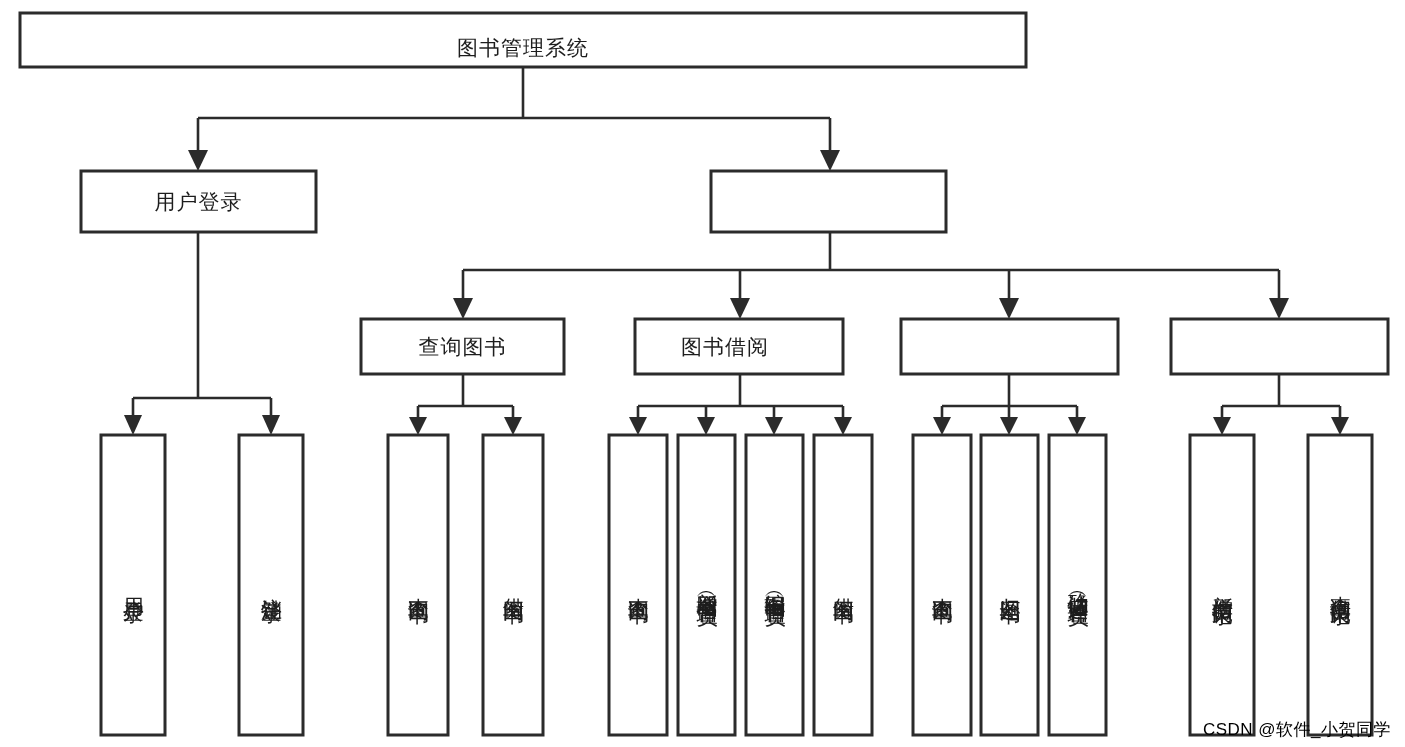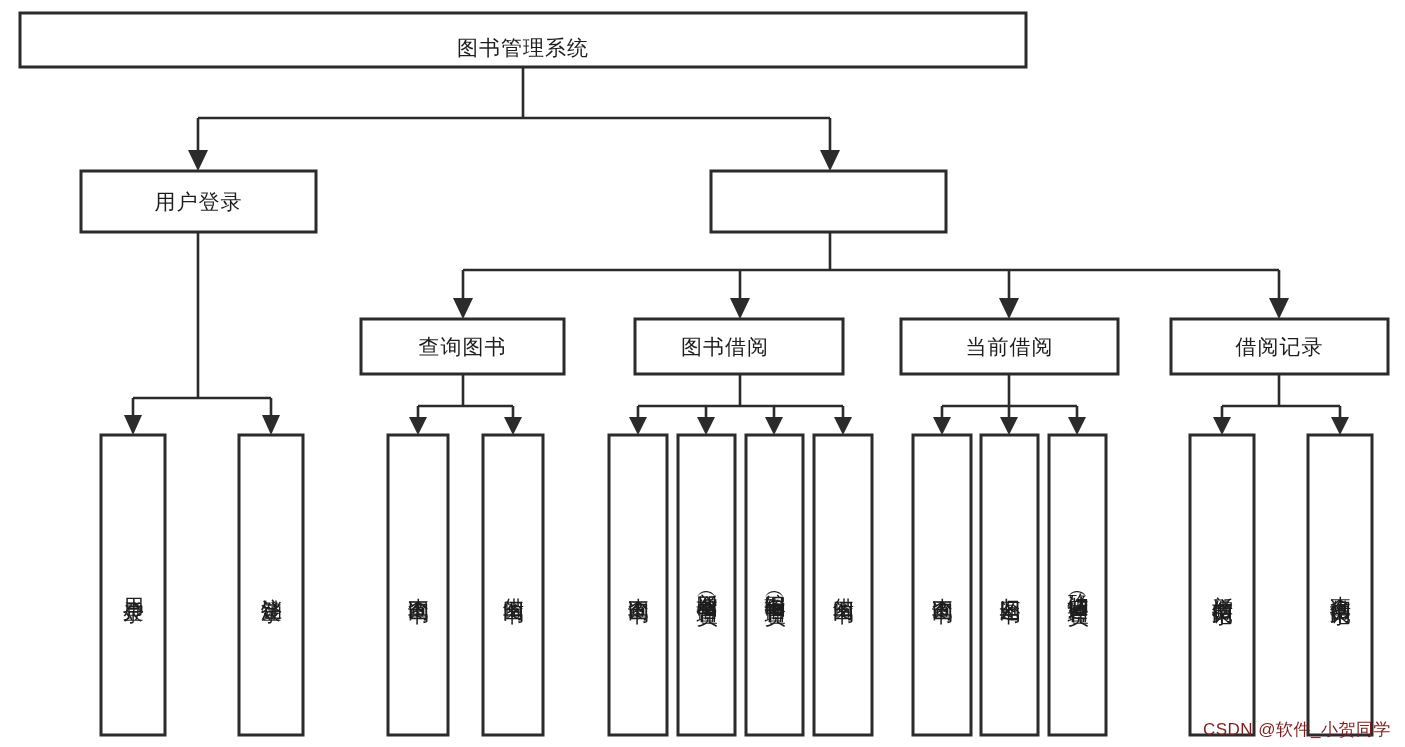--- a/index.html
+++ b/index.html
@@ -68,21 +68,21 @@
     writing-mode: vertical-rl;
     text-orientation: upright;
     letter-spacing: 2px;
     pointer-events: none;
     text-align: center;
   }
   .watermark {
     position: absolute;
     right: 14px;
     bottom: 6px;
-    color: #7f1d1d;
+    color: #000000;
     font-size: 17px;
     letter-spacing: 0.5px;
     font-family: "Liberation Sans", "DejaVu Sans", sans-serif;
     white-space: nowrap;
   }
 </style>
 </head>
 <body>
 
 <div id="stage">
@@ -195,22 +195,20 @@
     <rect class="leaf-box" x="1190" y="435" width="64" height="300"></rect>
     <rect class="leaf-box" x="1308" y="435" width="64" height="300"></rect>
   </svg>
 
   <div class="node-label" style="left:20px; top:13px; width:1006px; height:69px;">图书管理系统</div>
 
   <div class="node-label" style="left:81px; top:171px; width:235px; height:61px;">用户登录</div>
 
   <div class="node-label" style="left:361px; top:319px; width:203px; height:55px;">查询图书</div>
   <div class="node-label" style="left:635px; top:319px; width:180px; height:55px;">图书借阅</div>
-  <div class="node-label" style="left:901px; top:319px; width:217px; height:55px;">当前借阅</div>
-  <div class="node-label" style="left:1171px; top:319px; width:217px; height:55px;">借阅记录</div>
 
   <div class="leaf-label" style="left:101px; top:435px; width:64px; height:300px;">用户登录</div>
   <div class="leaf-label" style="left:239px; top:435px; width:64px; height:300px;">注销登录</div>
 
   <div class="leaf-label" style="left:388px; top:435px; width:60px; height:300px;">查询图书</div>
   <div class="leaf-label" style="left:483px; top:435px; width:60px; height:300px;">借阅图书</div>
 
   <div class="leaf-label" style="left:609px; top:435px; width:58px; height:300px;">查询图书</div>
   <div class="leaf-label" style="left:678px; top:435px; width:57px; height:300px;">新增图书（管理员）</div>
   <div class="leaf-label" style="left:746px; top:435px; width:57px; height:300px;">编辑图书（管理员）</div>

